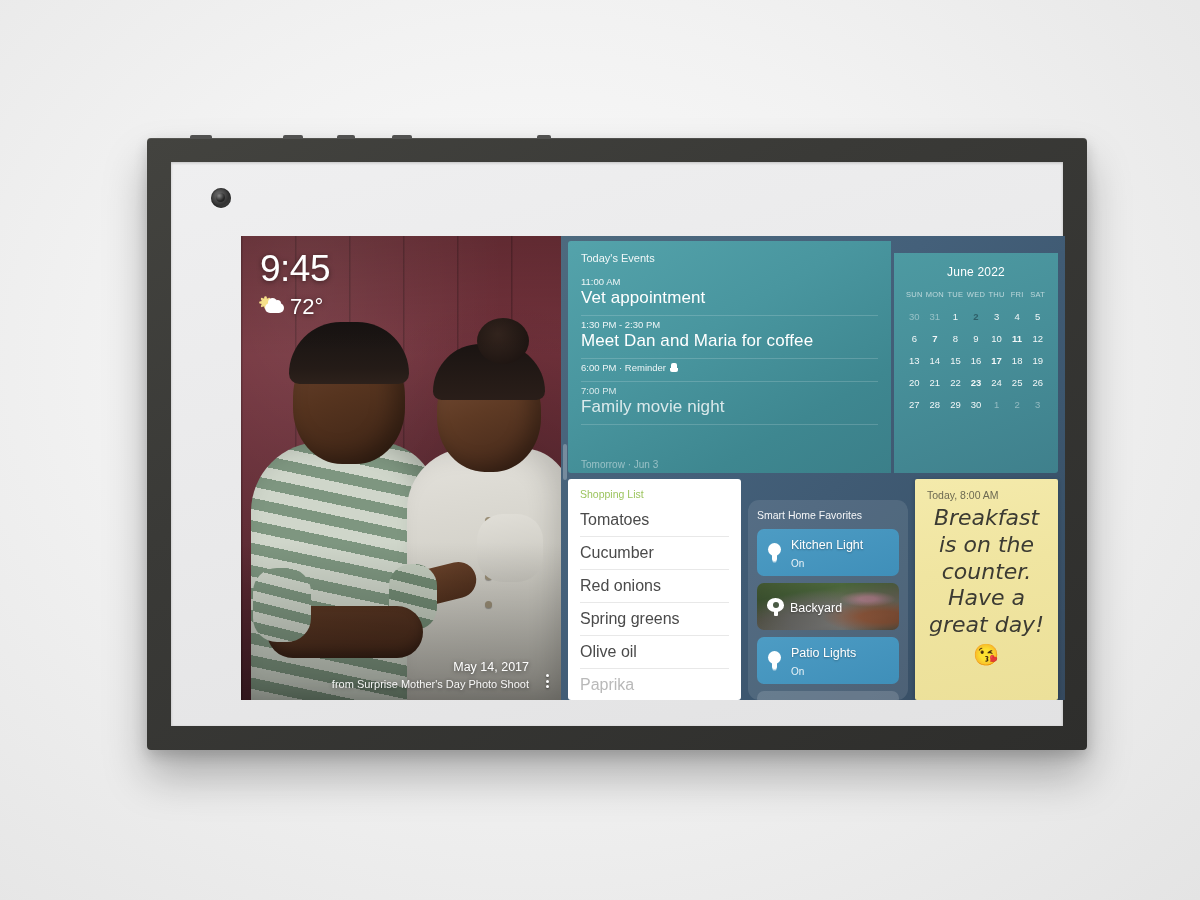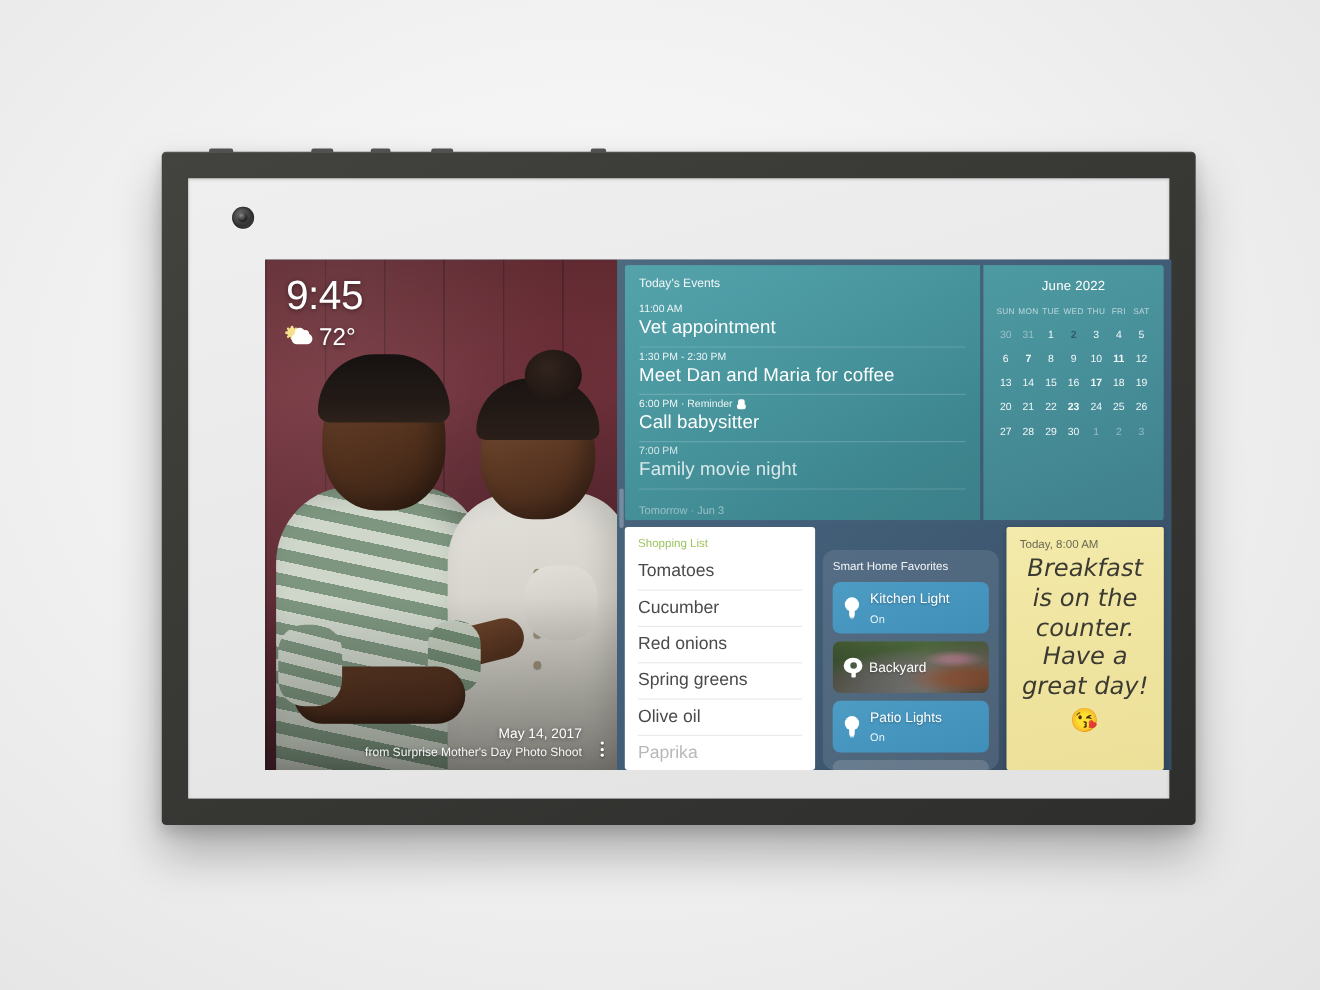--- a/index.html
+++ b/index.html
@@ -336,20 +336,21 @@
     position: absolute;
     left: 13px; bottom: 3px;
   }
 
   
   #calendar-card {
     flex: 0 0 164px;
     background: linear-gradient(160deg, #4d9aa2 0%, #478f99 45%, #3f808c 100%);
     padding: 12px 10px 8px 10px;
     color: #fff;
+    margin-top: 12px;
   }
   #cal-month {
     text-align: center;
     font-size: 12px;
     margin-bottom: 11px;
     letter-spacing: 0.2px;
   }
   #cal-dow, .cal-week {
     display: grid;
     grid-template-columns: repeat(7, 1fr);
@@ -603,21 +604,20 @@
             <div class="event">
               <div class="event-meta">1:30 PM - 2:30 PM</div>
               <div class="event-title">Meet Dan and Maria for coffee</div>
             </div>
 
             <div class="event">
               <div class="event-meta">
                 <span>6:00 PM · Reminder</span>
                 <span class="reminder-icon"></span>
               </div>
-              <div class="event-title">Call babysitter</div>
             </div>
 
             <div class="event faded">
               <div class="event-meta">7:00 PM</div>
               <div class="event-title">Family movie night</div>
             </div>
 
             <div id="events-next">Tomorrow · Jun 3</div>
           </div>
 

